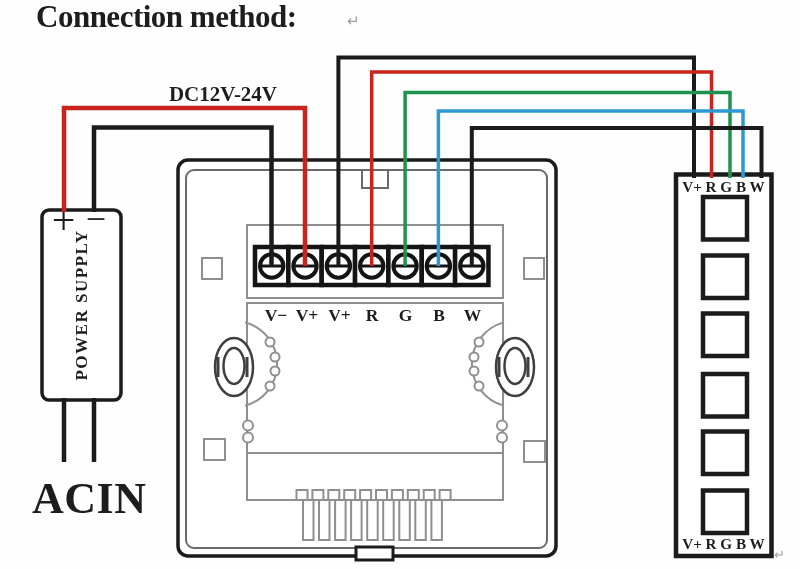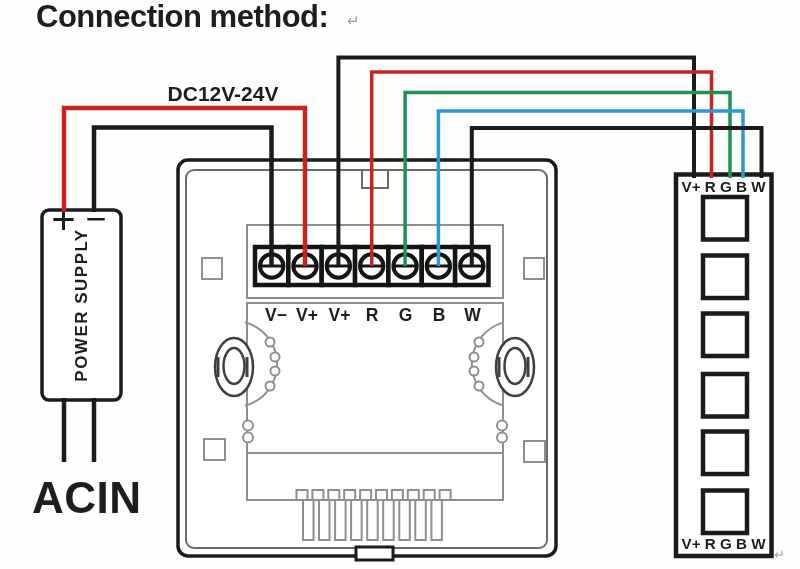--- a/index.html
+++ b/index.html
@@ -1,17 +1,17 @@
 <!DOCTYPE html>
 <html><head>
 <meta charset="utf-8">
 <style>
   html,body{margin:0;padding:0;background:#ffffff;}
   .canvas{position:relative;width:800px;height:569px;background:#fefefe;overflow:hidden;
-          font-family:Liberation Sans, sans-serif;}
+          font-family:Liberation Serif, serif;}
   svg{display:block;}
   text{fill:#1d1d1d;}
   .t-title{font-size:31px;font-weight:700;letter-spacing:-0.5px;}
   .t-mark{fill:#9aa0a6;font-size:15px;font-weight:400;}
   .t-mark-sm{fill:#9aa0a6;font-size:13px;font-weight:400;}
   .t-dc{font-size:21px;font-weight:700;}
   .t-sign{font-size:42px;font-weight:400;}
   .t-sign-m{font-size:36px;font-weight:400;}
   .t-psu{font-size:17px;font-weight:700;letter-spacing:1.5px;}
   .t-acin{font-size:44px;font-weight:700;letter-spacing:0.5px;}

